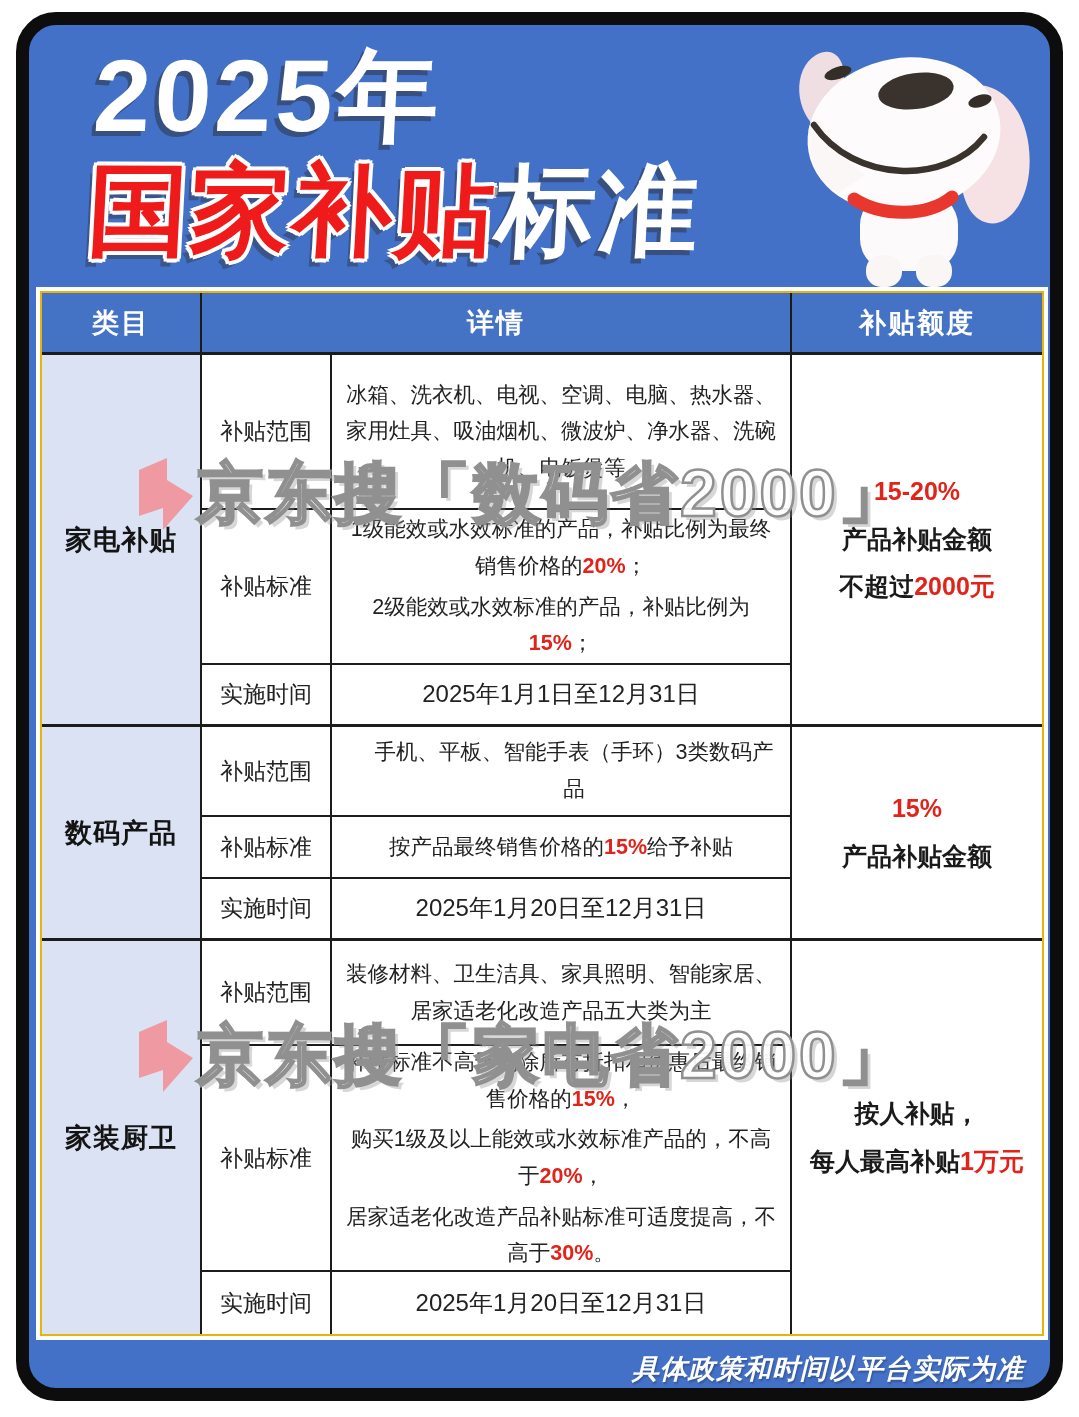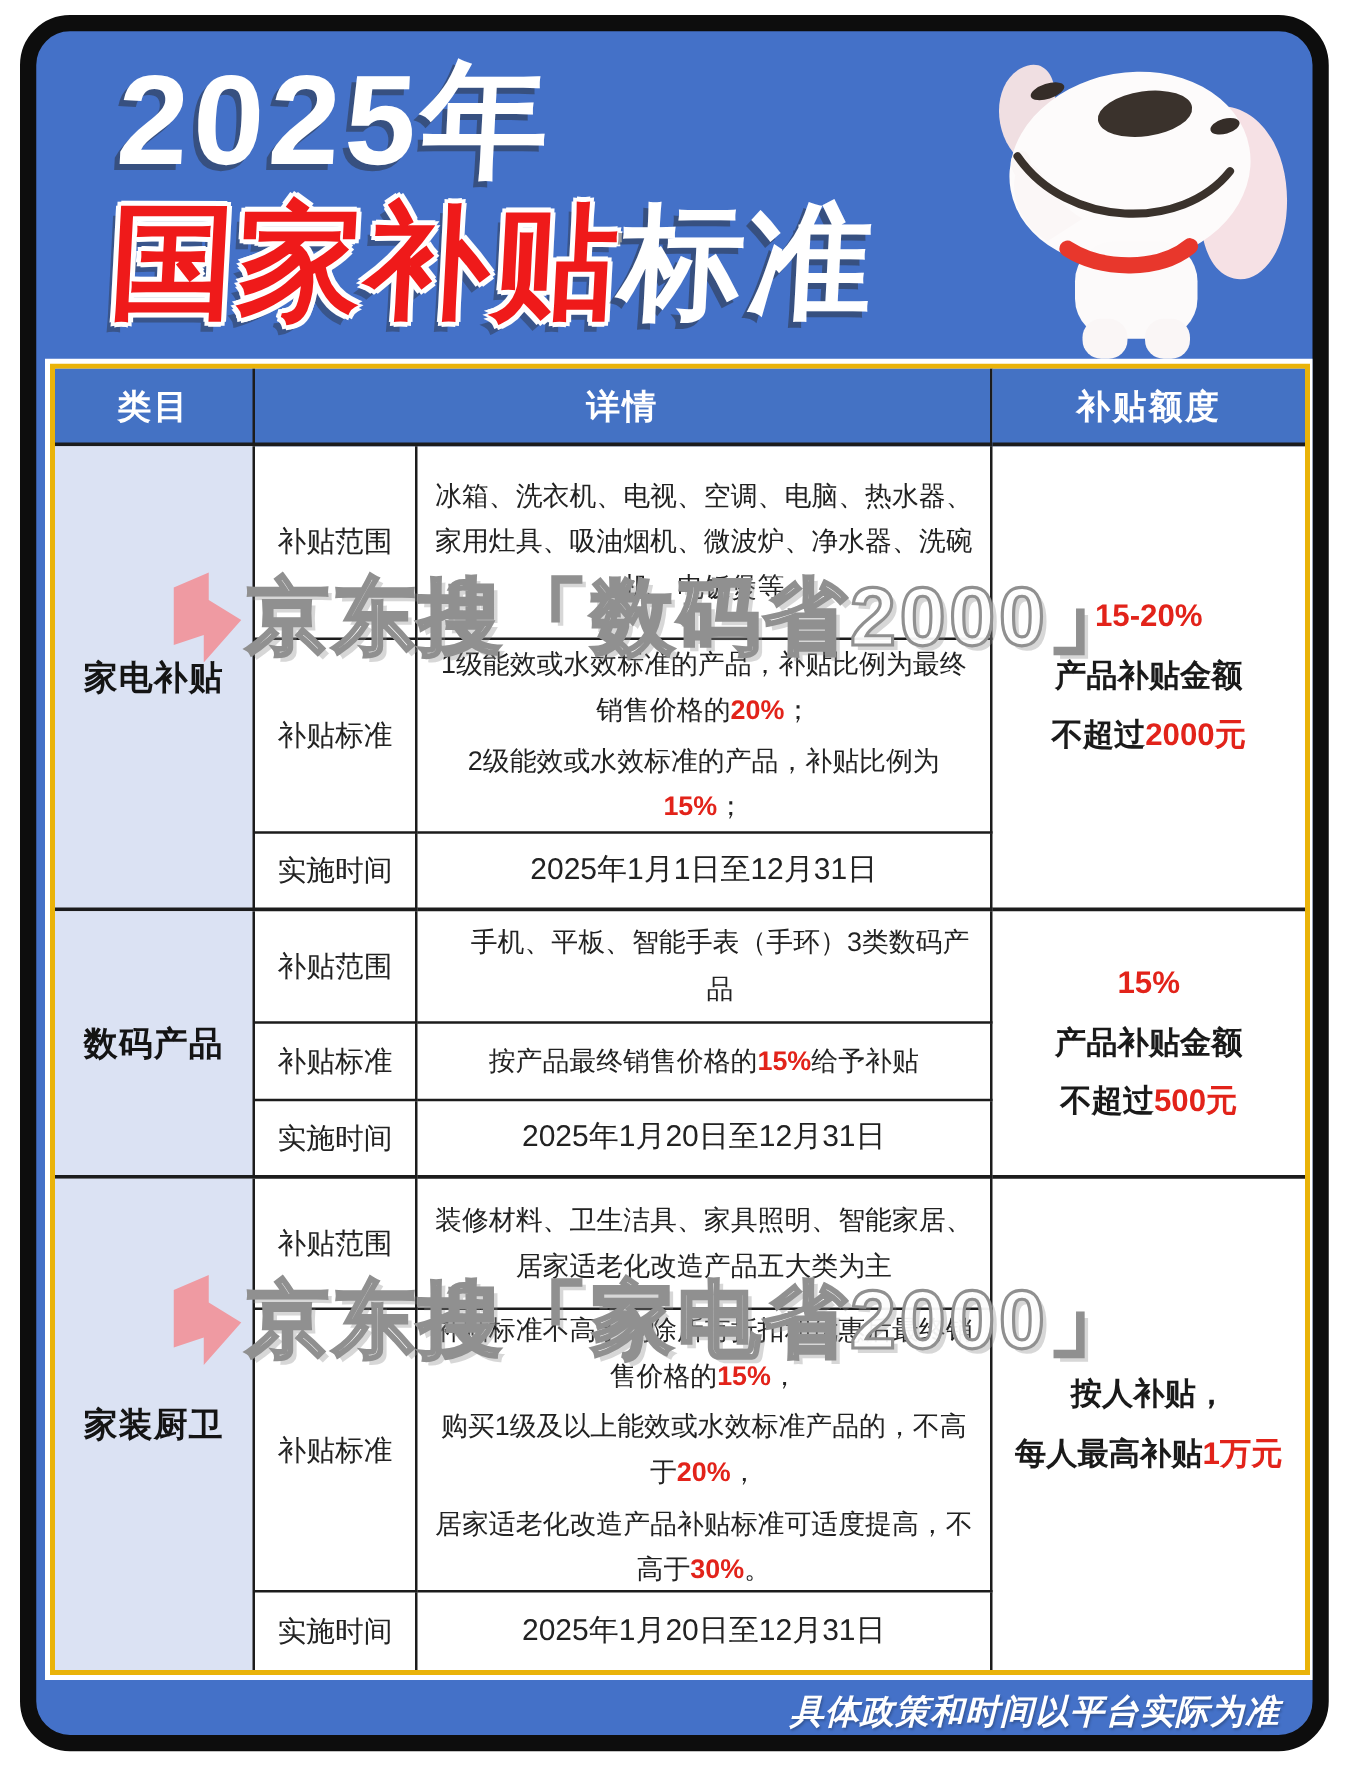--- a/index.html
+++ b/index.html
@@ -33,21 +33,21 @@
   
   .mascot{position:absolute;right:12px;top:8px;width:252px;height:258px;z-index:1;}
 
   
   .tbl{
     position:absolute;left:11px;top:266px;width:1000px;
     display:grid;
     grid-template-columns:160px 130px 460px 250px;
     grid-template-rows:62px 155px 155px 62px 90px 62px 62px 105px 226px 62px;
     background:#ffffff;color:#222;
-    border:4px solid #eab308;
+    border:2px solid #eab308;
     box-shadow:0 0 0 4px #ffffff;
     z-index:3;
   }
   .cell{
     border-right:2px solid #1c1c1c;border-bottom:2px solid #1c1c1c;
     display:flex;flex-direction:column;align-items:center;justify-content:center;
     text-align:center;box-sizing:border-box;overflow:hidden;padding:6px 10px;
   }
   .no-r{border-right:none;}
   .no-b{border-bottom:none;}
@@ -170,21 +170,20 @@
         </div>
       <div class="cell sublabel c-r6a">补贴标准</div>
       <div class="cell content c-r6b">
           <div><span>按产品最终销售价格的</span><span class="red">15%</span><span>给予补贴</span></div>
         </div>
       <div class="cell sublabel c-r7a thick-b">实施时间</div>
       <div class="cell content time c-r7b thick-b">2025年1月20日至12月31日</div>
       <div class="cell amount c-amt2 no-r thick-b">
           <div><span class="red">15%</span></div>
           <div><span>产品补贴金额</span></div>
-          <div><span>不超过</span><span class="red">500元</span></div>
         </div>
 
       <div class="cell cat c-cat3 no-b">家装厨卫</div>
       <div class="cell sublabel c-r8a">补贴范围</div>
       <div class="cell content c-r8b">
           <div><span>装修材料、卫生洁具、家具照明、智能家居、居家适老化改造产品五大类为主</span></div>
         </div>
       <div class="cell sublabel c-r9a">补贴标准</div>
       <div class="cell content c-r9b">
           <div><span>补贴标准不高于剔除所有折扣和优惠后最终销售价格的</span><span class="red">15%</span><span>，</span></div>

